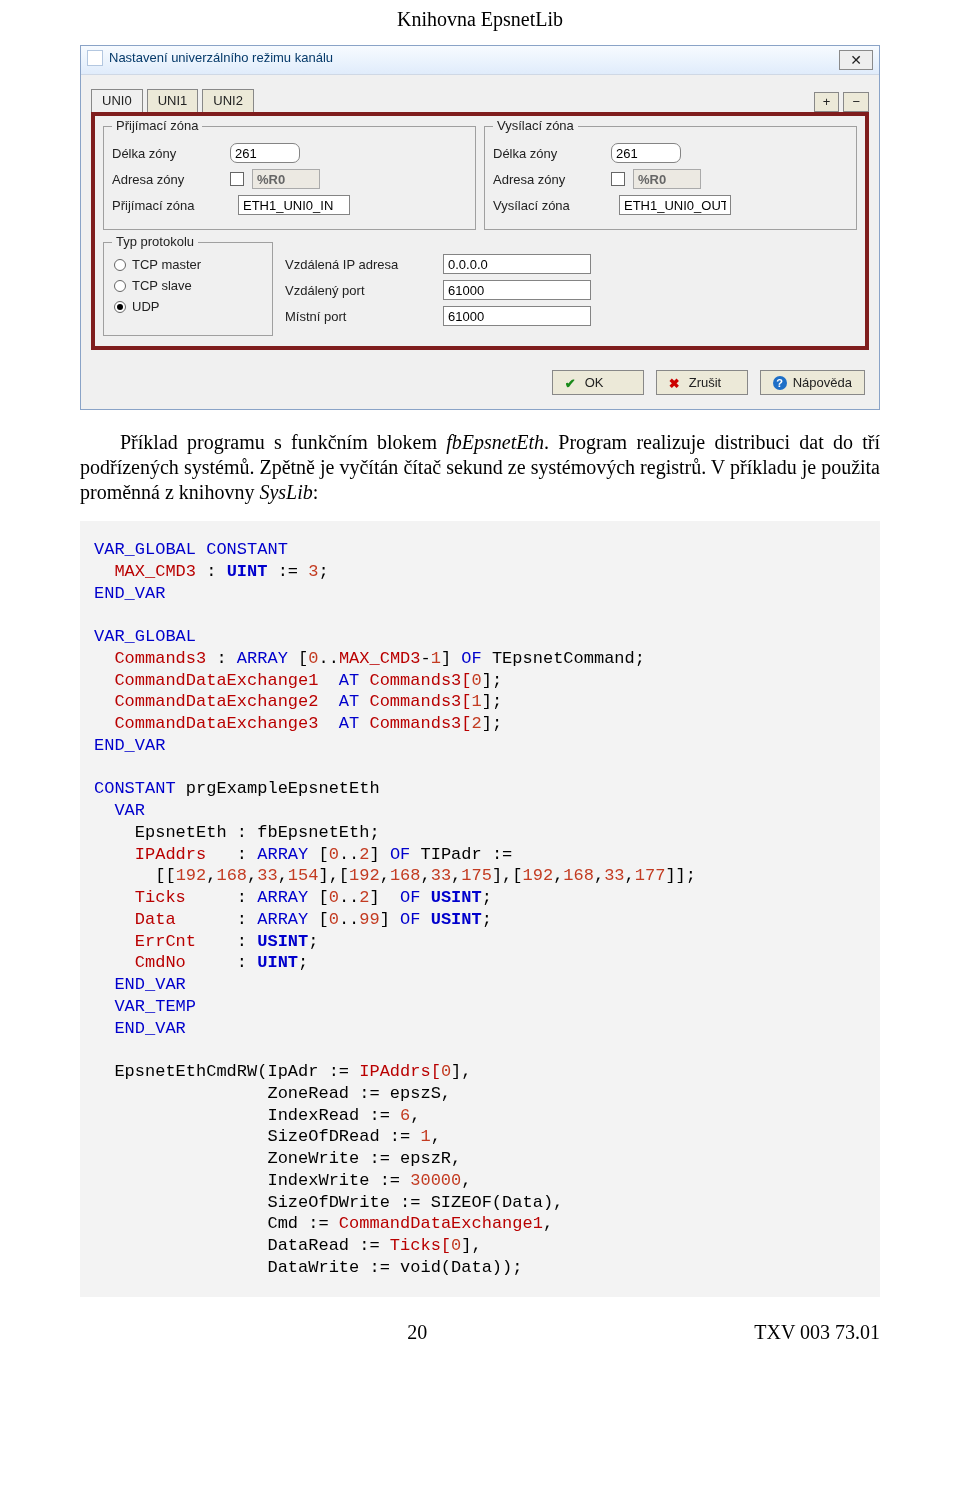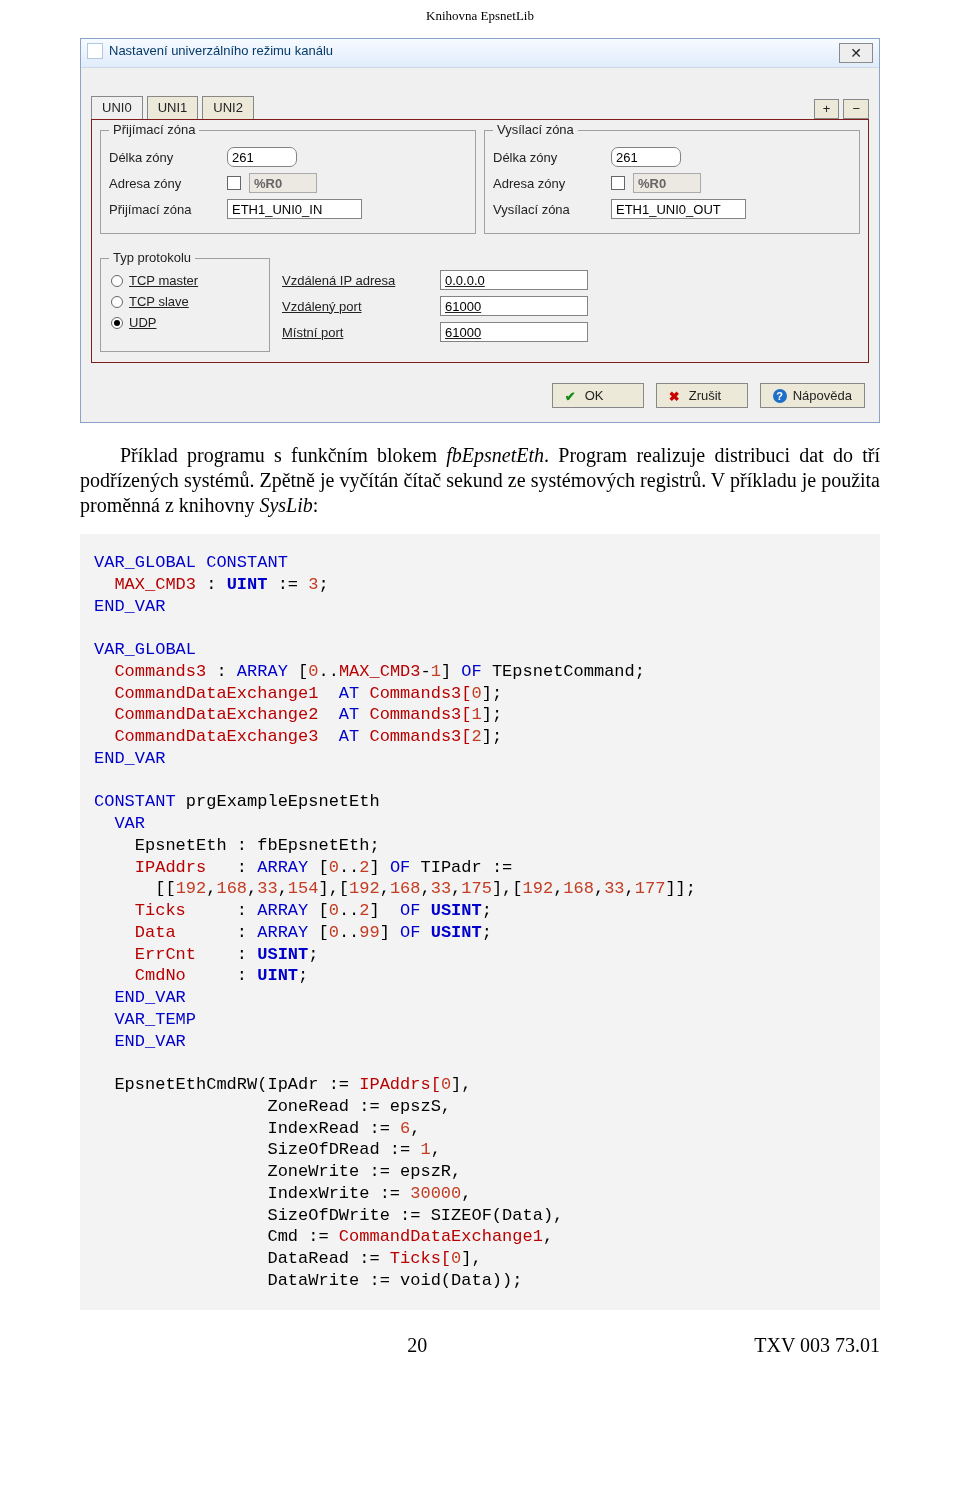--- a/index.html
+++ b/index.html
@@ -9,21 +9,21 @@
     font-family: "Times New Roman", Times, serif;
     color: #000;
     width: 960px;
   }
   .page {
     width: 960px;
     padding: 0 80px 40px 80px;
   }
   .header-title {
     text-align: center;
-    font-size: 13px;
+    font-size: 20px;
     margin: 8px 0 14px 0;
   }
   
   .dialog {
     border: 1px solid #8aa3c7;
     background: #f0f0f0;
     width: 800px;
     margin: 0 auto 20px auto;
     font-family: Tahoma, Verdana, sans-serif;
     font-size: 13px;
@@ -45,21 +45,21 @@
   .titlebar .close {
     width: 34px; height: 20px;
     border: 1px solid #8a8a8a;
     background: #eee;
     display: flex; align-items: center; justify-content: center;
     font-size: 14px; line-height: 1; cursor: default;
   }
   .tabbar {
     display: flex;
     align-items: flex-end;
-    padding: 28px 10px 0 10px;
+    padding: 14px 10px 0 10px;
     gap: 0;
   }
   .tab {
     border: 1px solid #888;
     border-bottom: none;
     padding: 3px 10px 4px;
     margin-right: 4px;
     background: #ece9d8;
     font-size: 13px;
     cursor: default;
@@ -67,21 +67,21 @@
   .tab.active { background: #f0f0f0; }
   .tab-spacer { flex: 1; }
   .tabbtn {
     border: 1px solid #888;
     background: #ece9d8;
     padding: 1px 8px 2px;
     margin-left: 4px;
     cursor: default;
   }
   .tab-content {
-    border: 1px solid #7f1d1d;
+    border: 4px solid #7f1d1d;
     margin: 0 10px 10px 10px;
     padding: 10px 8px;
     background: #f0f0f0;
   }
   .two-col {
     display: flex;
     gap: 8px;
   }
   .groupbox {
     border: 1px solid #a0a0a0;
@@ -106,21 +106,21 @@
   .frow .flabel { width: 110px; flex: 0 0 auto; }
   .tinput {
     background: #fff;
     border: 1px solid #848484;
     height: 20px;
     padding: 2px 4px;
     font-family: Tahoma, sans-serif;
     font-size: 13px;
   }
   .tinput.short { width: 70px; border-radius: 7px; }
-  .tinput.mid   { width: 135px; }
+  .tinput.mid   { width: 112px; margin-left: 8px; }
   .tinput.long  { width: 148px; }
   .checkbox {
     width: 14px; height: 14px;
     border: 1px solid #666;
     background: #fff;
     flex: 0 0 auto;
   }
   .ro-field {
     background: #ece9e2;
     border: 1px solid #aaa;
@@ -143,21 +143,21 @@
     margin-right: 6px;
     flex: 0 0 auto;
   }
   .radio.selected::after {
     content: "";
     width: 6px; height: 6px;
     border-radius: 50%;
     background: #000;
   }
 
-  .proto-row { display: flex; gap: 8px; margin-top: 24px; text-decoration: underline; }
+  .proto-row { display: flex; gap: 8px; margin-top: 12px; }
   .proto-group {
     border: 1px solid #a0a0a0;
     padding: 8px 10px 10px 10px;
     width: 170px;
     position: relative;
   }
   .proto-group .legend {
     position: absolute; top: -9px; left: 8px;
     background: #f0f0f0; padding: 0 4px;
   }

